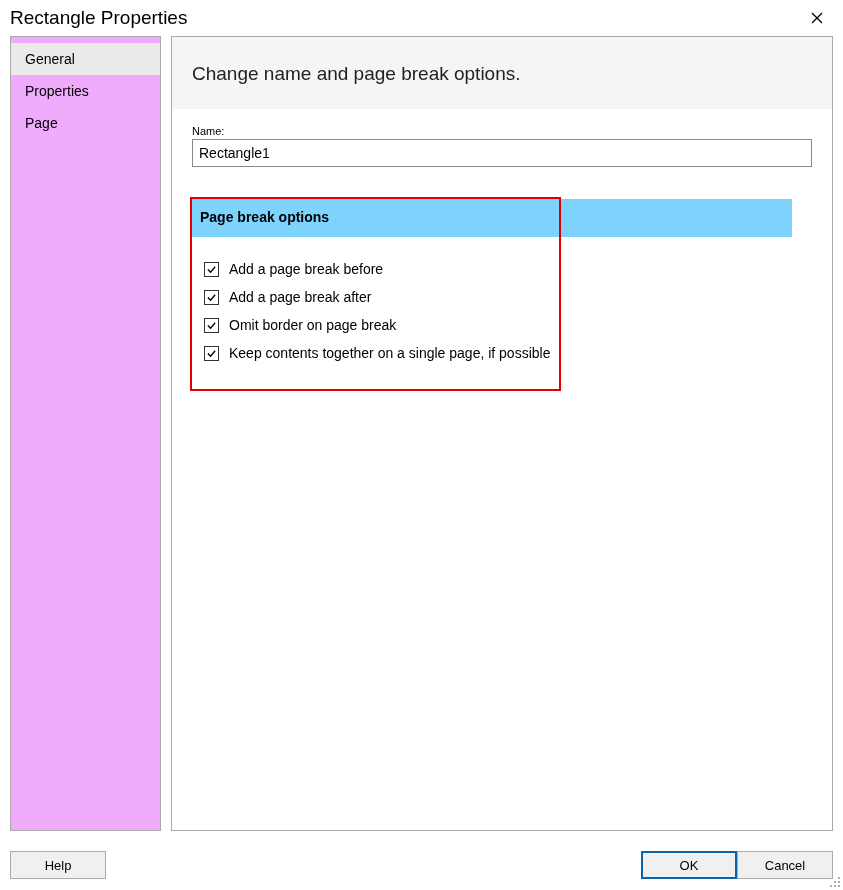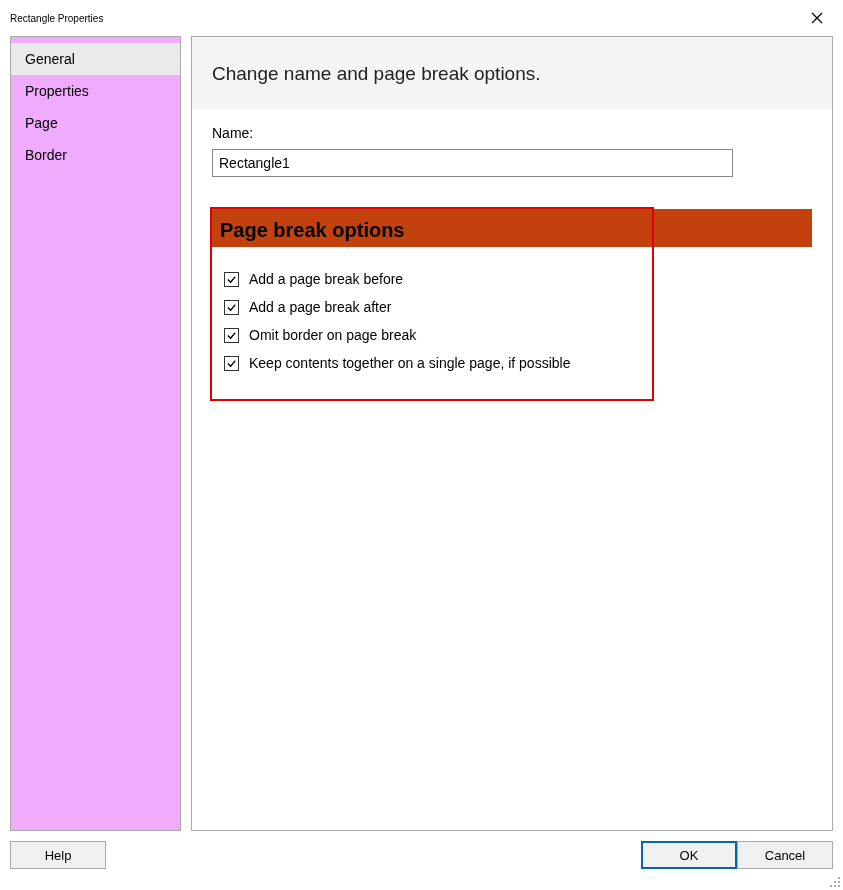--- a/index.html
+++ b/index.html
@@ -14,21 +14,21 @@
       position: relative;
     }
     .titlebar {
       height: 36px;
       display: flex;
       align-items: center;
       justify-content: space-between;
       padding: 0 6px 0 10px;
     }
     .titlebar .title {
-      font-size: 10px;
+      font-size: 19px;
     }
     .close-btn {
       width: 40px;
       height: 30px;
       display: flex;
       align-items: center;
       justify-content: center;
       cursor: pointer;
     }
     .close-btn svg { width: 12px; height: 12px; }
@@ -62,37 +62,37 @@
     .panel-header {
       background: #f5f5f5;
       padding: 26px 20px 24px 20px;
       font-size: 19px;
       color: #222;
     }
     .panel-body {
       padding: 16px 20px 18px 20px;
     }
     .field-label {
-      font-size: 14px;
-      margin-bottom: 8px;
+      font-size: 11px;
+      margin-bottom: 2px;
     }
     .text-input {
-      width: 521px;
+      width: 620px;
       height: 28px;
       border: 1px solid #888;
       padding: 3px 6px;
       font-family: inherit;
       font-size: 14px;
       outline: none;
     }
     .section-strip {
-      background: #c2410c;
+      background: #7dd3fc;
       height: 38px;
       font-weight: 600;
-      font-size: 20px;
+      font-size: 14px;
       padding: 10px 8px 0 8px;
       width: 600px;
       position: relative;
     }
     .check-row {
       display: flex;
       align-items: center;
       padding: 6px 0 6px 12px;
       font-size: 14px;
     }
@@ -104,21 +104,21 @@
       margin-right: 10px;
       display: flex;
       align-items: center;
       justify-content: center;
       cursor: pointer;
       flex-shrink: 0;
     }
     .checkbox svg { width: 11px; height: 11px; }
     .button-bar {
       display: flex;
-      align-items: flex-start;
+      align-items: flex-end;
       padding: 10px 10px 0 10px;
       height: 48px;
     }
     .button-bar .spacer { flex: 1; }
     .btn {
       min-width: 96px;
       height: 28px;
       border: 1px solid #aaa;
       background: #f0f0f0;
       font-family: inherit;
@@ -151,32 +151,31 @@
         <line x1="11" y1="1" x2="1" y2="11" stroke="#000" stroke-width="1.2"></line>
       </svg>
   </div>
 </div>
 
 <div class="content-area">
   <div class="sidebar">
     <div class="sidebar-item selected"><span>General</span></div>
     <div class="sidebar-item"><span>Properties</span></div>
     <div class="sidebar-item"><span>Page</span></div>
-    <div class="sidebar-item"><span>Border</span></div>
   </div>
 
   <div class="main-panel">
     <div class="panel-header">Change name and page break options.</div>
     <div class="panel-body">
       <div class="field-label">Name:</div>
       <input class="text-input" type="text" value="Rectangle1" style="">
 
       <div style="position:relative; margin-top:32px;">
         <div class="section-strip"><span>Page break options</span></div>
-        <div style="position:absolute; top:-2px; left:-2px; width:444px; border:2px solid #e10000; padding-top:38px; padding-bottom:22px;">
+        <div style="position:absolute; top:-2px; left:-2px; width:371px; border:2px solid #e10000; padding-top:38px; padding-bottom:22px;">
 
           <div class="check-row">
             <span class="checkbox">
                 <svg viewBox="0 0 12 12">
                   <polyline points="2,6 5,9 10,3" fill="none" stroke="#000" stroke-width="1.4"></polyline>
                 </svg>
               </span>
             <span>Add a page break before</span>
           </div>
           <div class="check-row">

